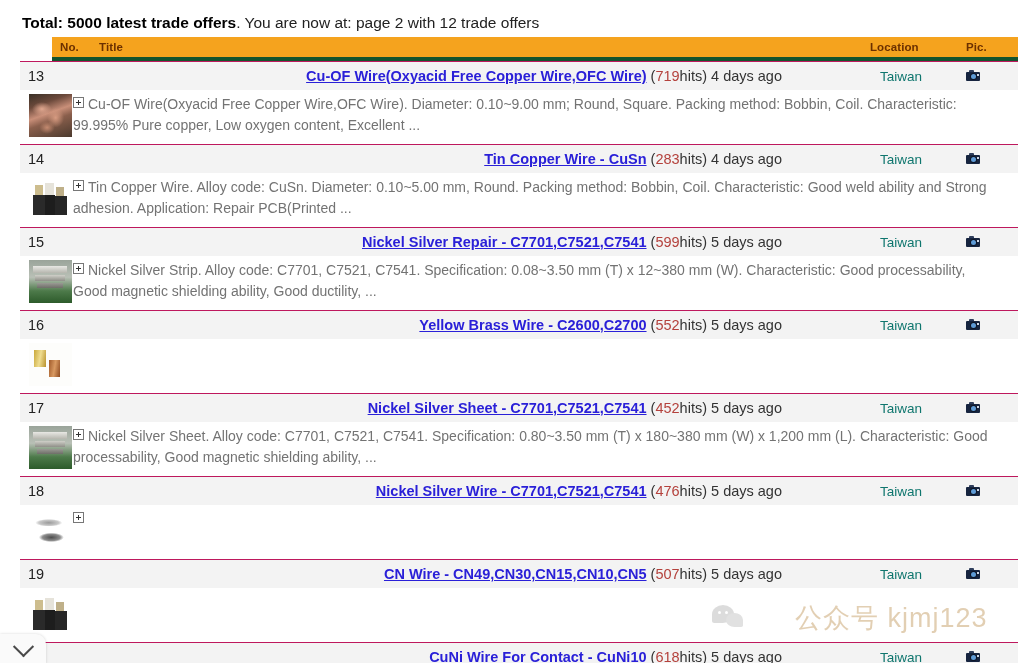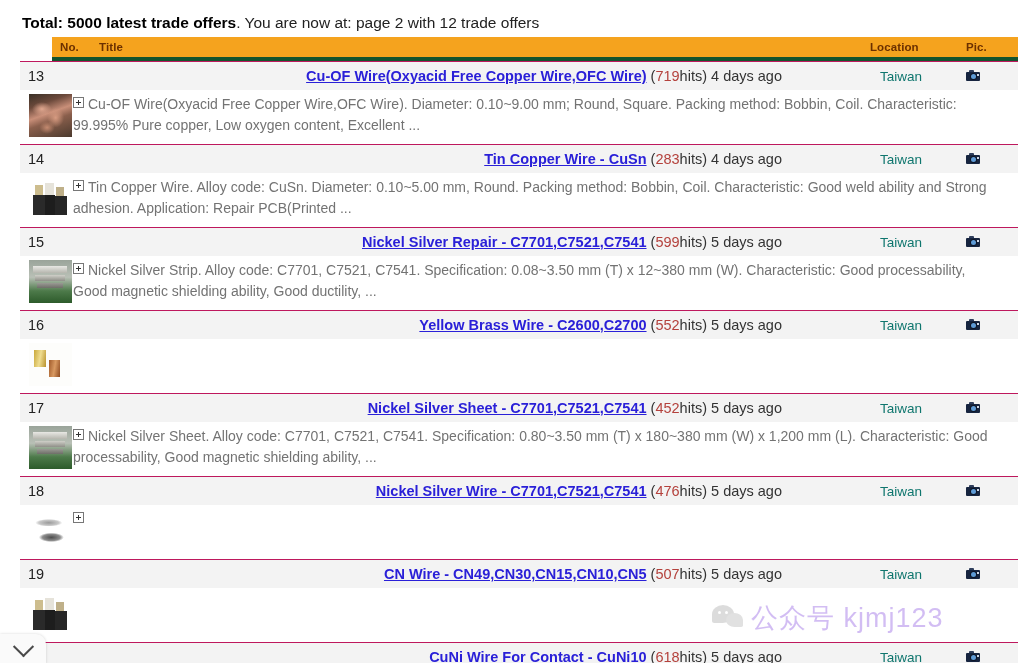--- a/index.html
+++ b/index.html
@@ -262,24 +262,25 @@
     position:absolute; left:14px; top:8px; width:17px; height:14px;
     background:#9d9d9d; border-radius:50% 50% 10% 50%;
   }
   .wm-bubbles .d {
     position:absolute; width:3px; height:3px; border-radius:50%; background:#fff;
   }
   .wm-bubbles .d1 { left:6px; top:6px; }
   .wm-bubbles .d2 { left:13px; top:6px; }
   .wm-text {
     font-size: 27px;
-    color: #6d28d9;
+    color: #a16207;
     letter-spacing: 1px;
     white-space: nowrap;
     font-family: "Liberation Sans", sans-serif;
+    margin-left: 44px;
   }
 
   
   .scroll-hint {
     position: absolute;
     left: 0px;
     top: 634px;
     width: 46px;
     height: 30px;
     background: #fafafa;

